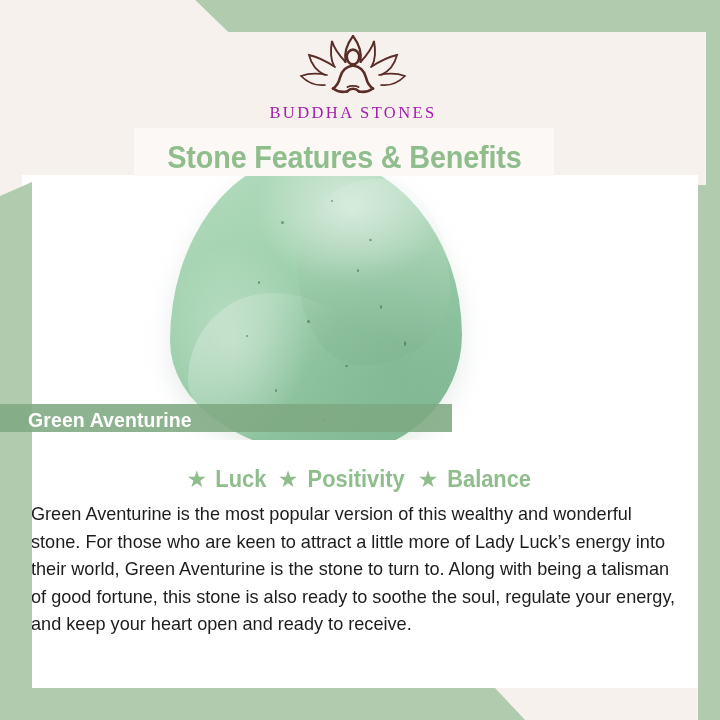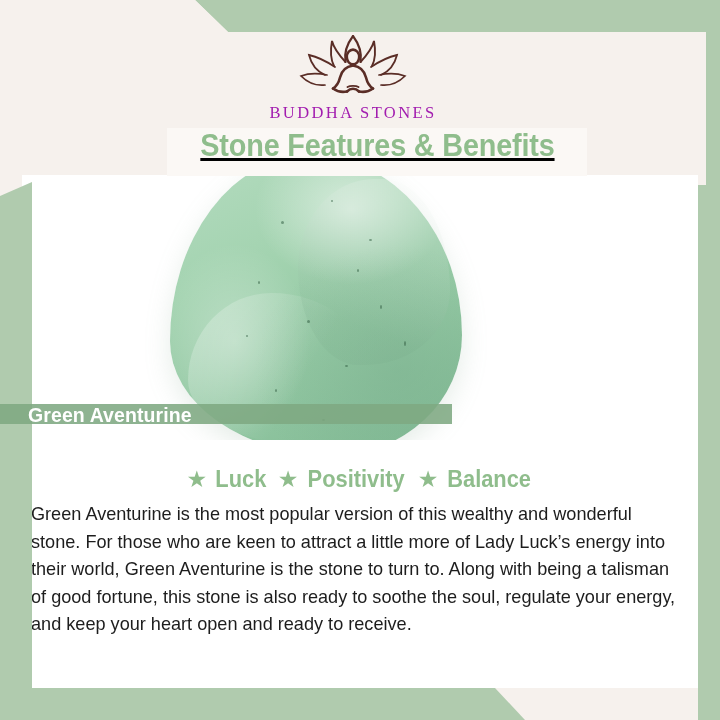--- a/index.html
+++ b/index.html
@@ -73,28 +73,27 @@
     font-family: "Liberation Serif", serif;
     font-size: 16.5px;
     letter-spacing: 2.4px;
     color: #a21caf;
     font-weight: 400;
   }
 
   
   .title-banner {
     position: absolute;
-    left: 167px; top: 128px;
+    left: 134px; top: 128px;
     width: 420px; height: 48px;
     background: #fbf8f5;
     z-index: 6;
     display: flex;
-    align-items: flex-start;
+    align-items: flex-end;
     justify-content: center;
-    text-decoration: underline;
   }
   .title-text {
     font-family: "Liberation Sans Narrow", "Liberation Sans", sans-serif;
     font-size: 31px;
     font-weight: 700;
     color: #8fbd8c;
     letter-spacing: -0.2px;
     transform: scaleX(0.93);
     white-space: nowrap;
   }
@@ -137,25 +136,25 @@
   .stone-speck {
     position: absolute;
     border-radius: 50%;
     background: rgba(52,96,70,0.55);
   }
 
   
   .caption-band {
     position: absolute;
     left: 0; top: 404px;
-    width: 452px; height: 20px;
+    width: 452px; height: 28px;
     background: rgba(126,168,130,0.88);
     z-index: 5;
     display: flex;
-    align-items: flex-start;
+    align-items: flex-end;
   }
   .caption-text {
     margin-left: 28px;
     color: #ffffff;
     font-size: 19.5px;
     font-weight: 700;
     letter-spacing: 0.1px;
   }
 
   

